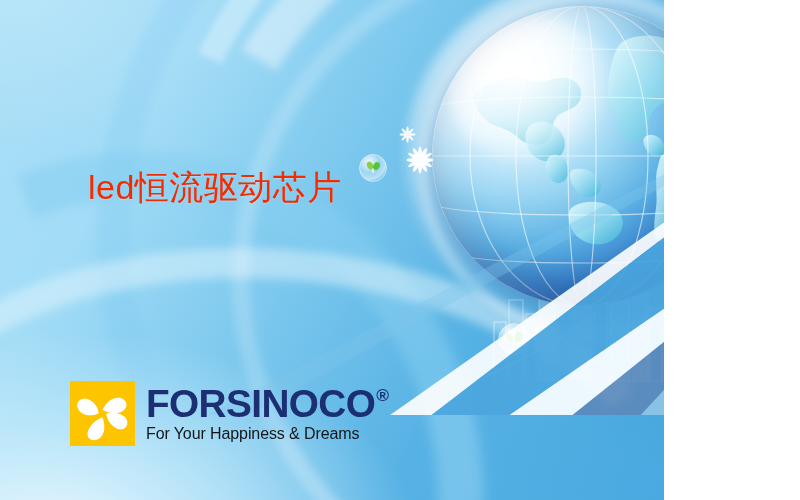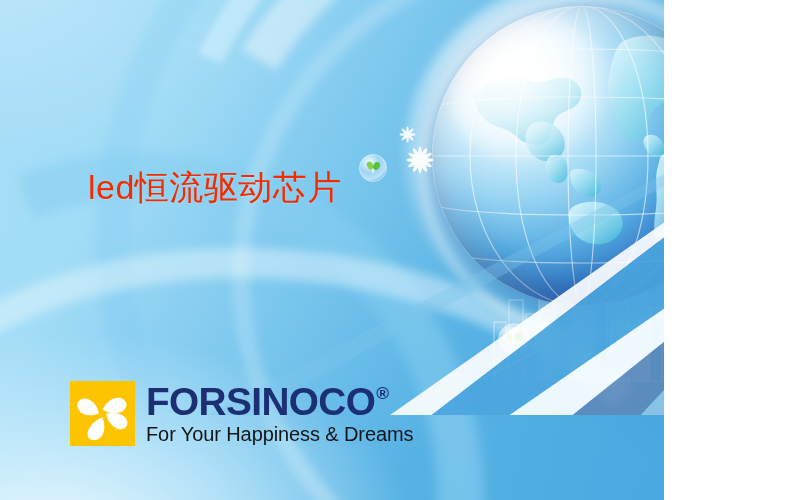--- a/index.html
+++ b/index.html
@@ -174,21 +174,21 @@
   #logo-mark svg{position:absolute;inset:0;width:100%;height:100%;}
   #logo-text{display:flex;flex-direction:column;line-height:1;}
   #logo-word{
     font-size:38px;font-weight:bold;color:#1b2f72;
     letter-spacing:-.6px;
     display:flex;align-items:flex-start;
     transform:scaleX(1.02);transform-origin:left center;
   }
   #logo-reg{font-size:17px;margin-left:1px;line-height:1;position:relative;top:2px;}
   #logo-tagline{
-    font-size:20px;color:#14161a;margin-top:3px;letter-spacing:-.1px;
+    font-size:16px;color:#14161a;margin-top:3px;letter-spacing:-.1px;
   }
 </style>
 </head>
 <body>
 
 <div id="banner">
 
   <div class="bg-layer wash-left"></div>
   <div class="bg-layer wash-deep"></div>
   <div class="bg-layer wash-topleft"></div>

